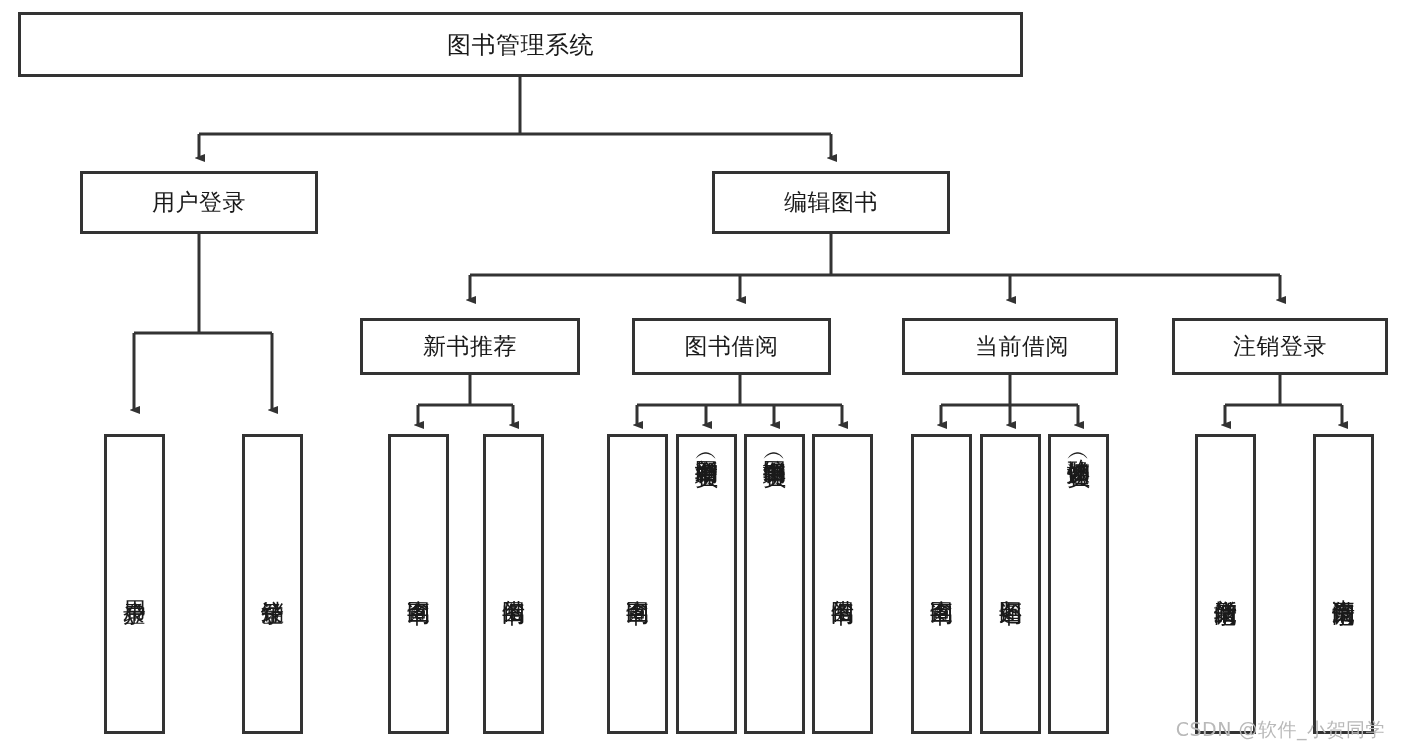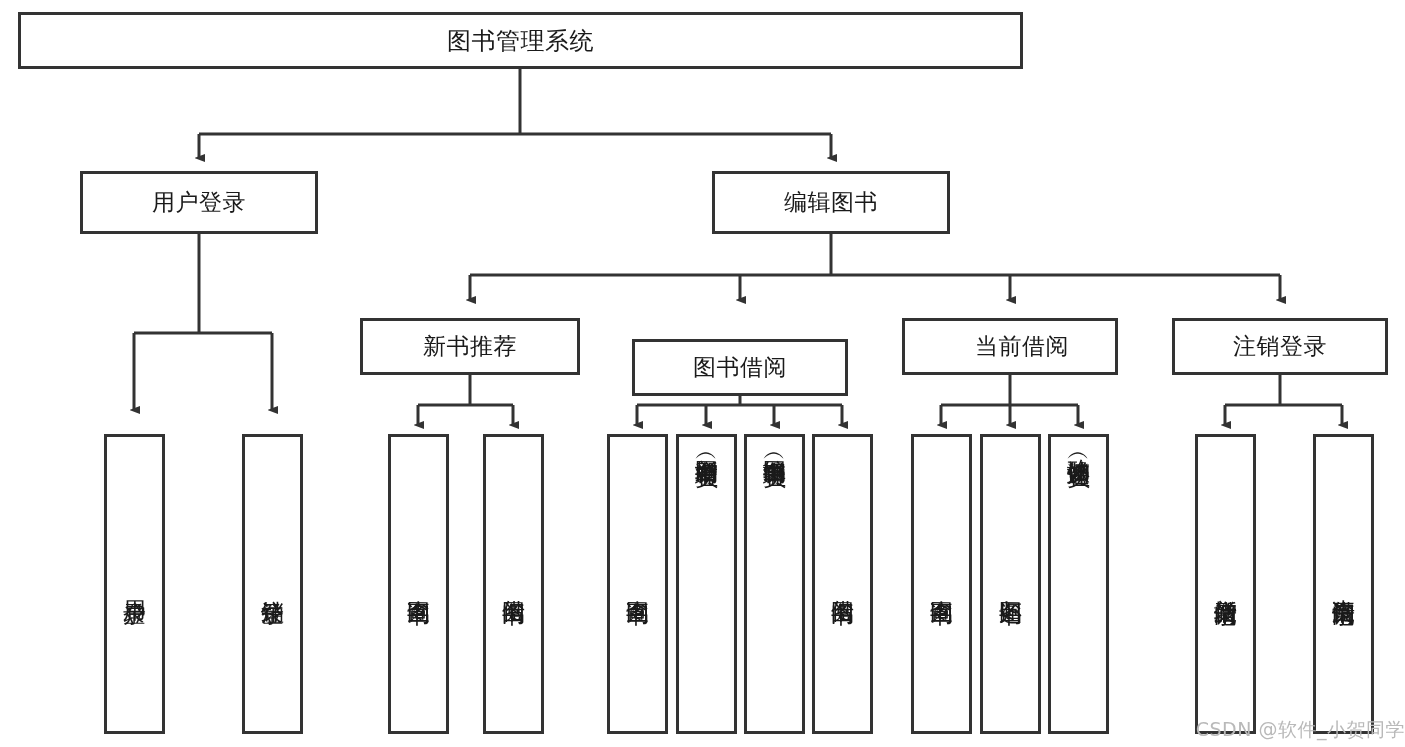--- a/index.html
+++ b/index.html
@@ -65,21 +65,21 @@
     align-items: center;
     justify-content: center;
   }
   .vwrap.top {
     align-items: flex-start;
     padding-top: 4px;
     box-sizing: border-box;
   }
   .watermark {
     position: absolute;
-    right: 0;
+    right: 20px;
     bottom: 4px;
     font-size: 19px;
     color: #b9b9b9;
     letter-spacing: 0.5px;
     white-space: nowrap;
   }
 </style>
 </head>
 <body>
 
@@ -128,37 +128,37 @@
       <path d="M 1010 405 L 1010 425" marker-end="url(#arrow)"></path>
       <path d="M 1078 405 L 1078 425" marker-end="url(#arrow)"></path>
 
       <path d="M 1280 375 L 1280 405"></path>
       <path d="M 1225 405 L 1342 405"></path>
       <path d="M 1225 405 L 1225 425" marker-end="url(#arrow)"></path>
       <path d="M 1342 405 L 1342 425" marker-end="url(#arrow)"></path>
     </g>
   </svg>
 
-  <div class="node node-h node-root" style="left:18px; top:12px; width:1005px; height:57px;">
+  <div class="node node-h node-root" style="left:18px; top:12px; width:1005px; height:65px;">
     <span>图书管理系统</span>
   </div>
 
   <div class="node node-h" style="left:80px; top:171px; width:238px; height:63px;">
     <span>用户登录</span>
   </div>
 
   <div class="node node-h" style="left:712px; top:171px; width:238px; height:63px;">
     <span>编辑图书</span>
   </div>
 
   <div class="node node-h" style="left:360px; top:318px; width:220px; height:57px;">
     <span>新书推荐</span>
   </div>
 
-  <div class="node node-h" style="left:632px; top:318px; width:216px; height:57px;margin-top:21px;">
+  <div class="node node-h" style="left:632px; top:318px; width:199px; height:57px;">
     <span>图书借阅</span>
   </div>
 
   <div class="node node-h" style="left:902px; top:318px; width:216px; height:57px;padding-left:24px;">
     <span>当前借阅</span>
   </div>
 
   <div class="node node-h" style="left:1172px; top:318px; width:216px; height:57px;">
     <span>注销登录</span>
   </div>

